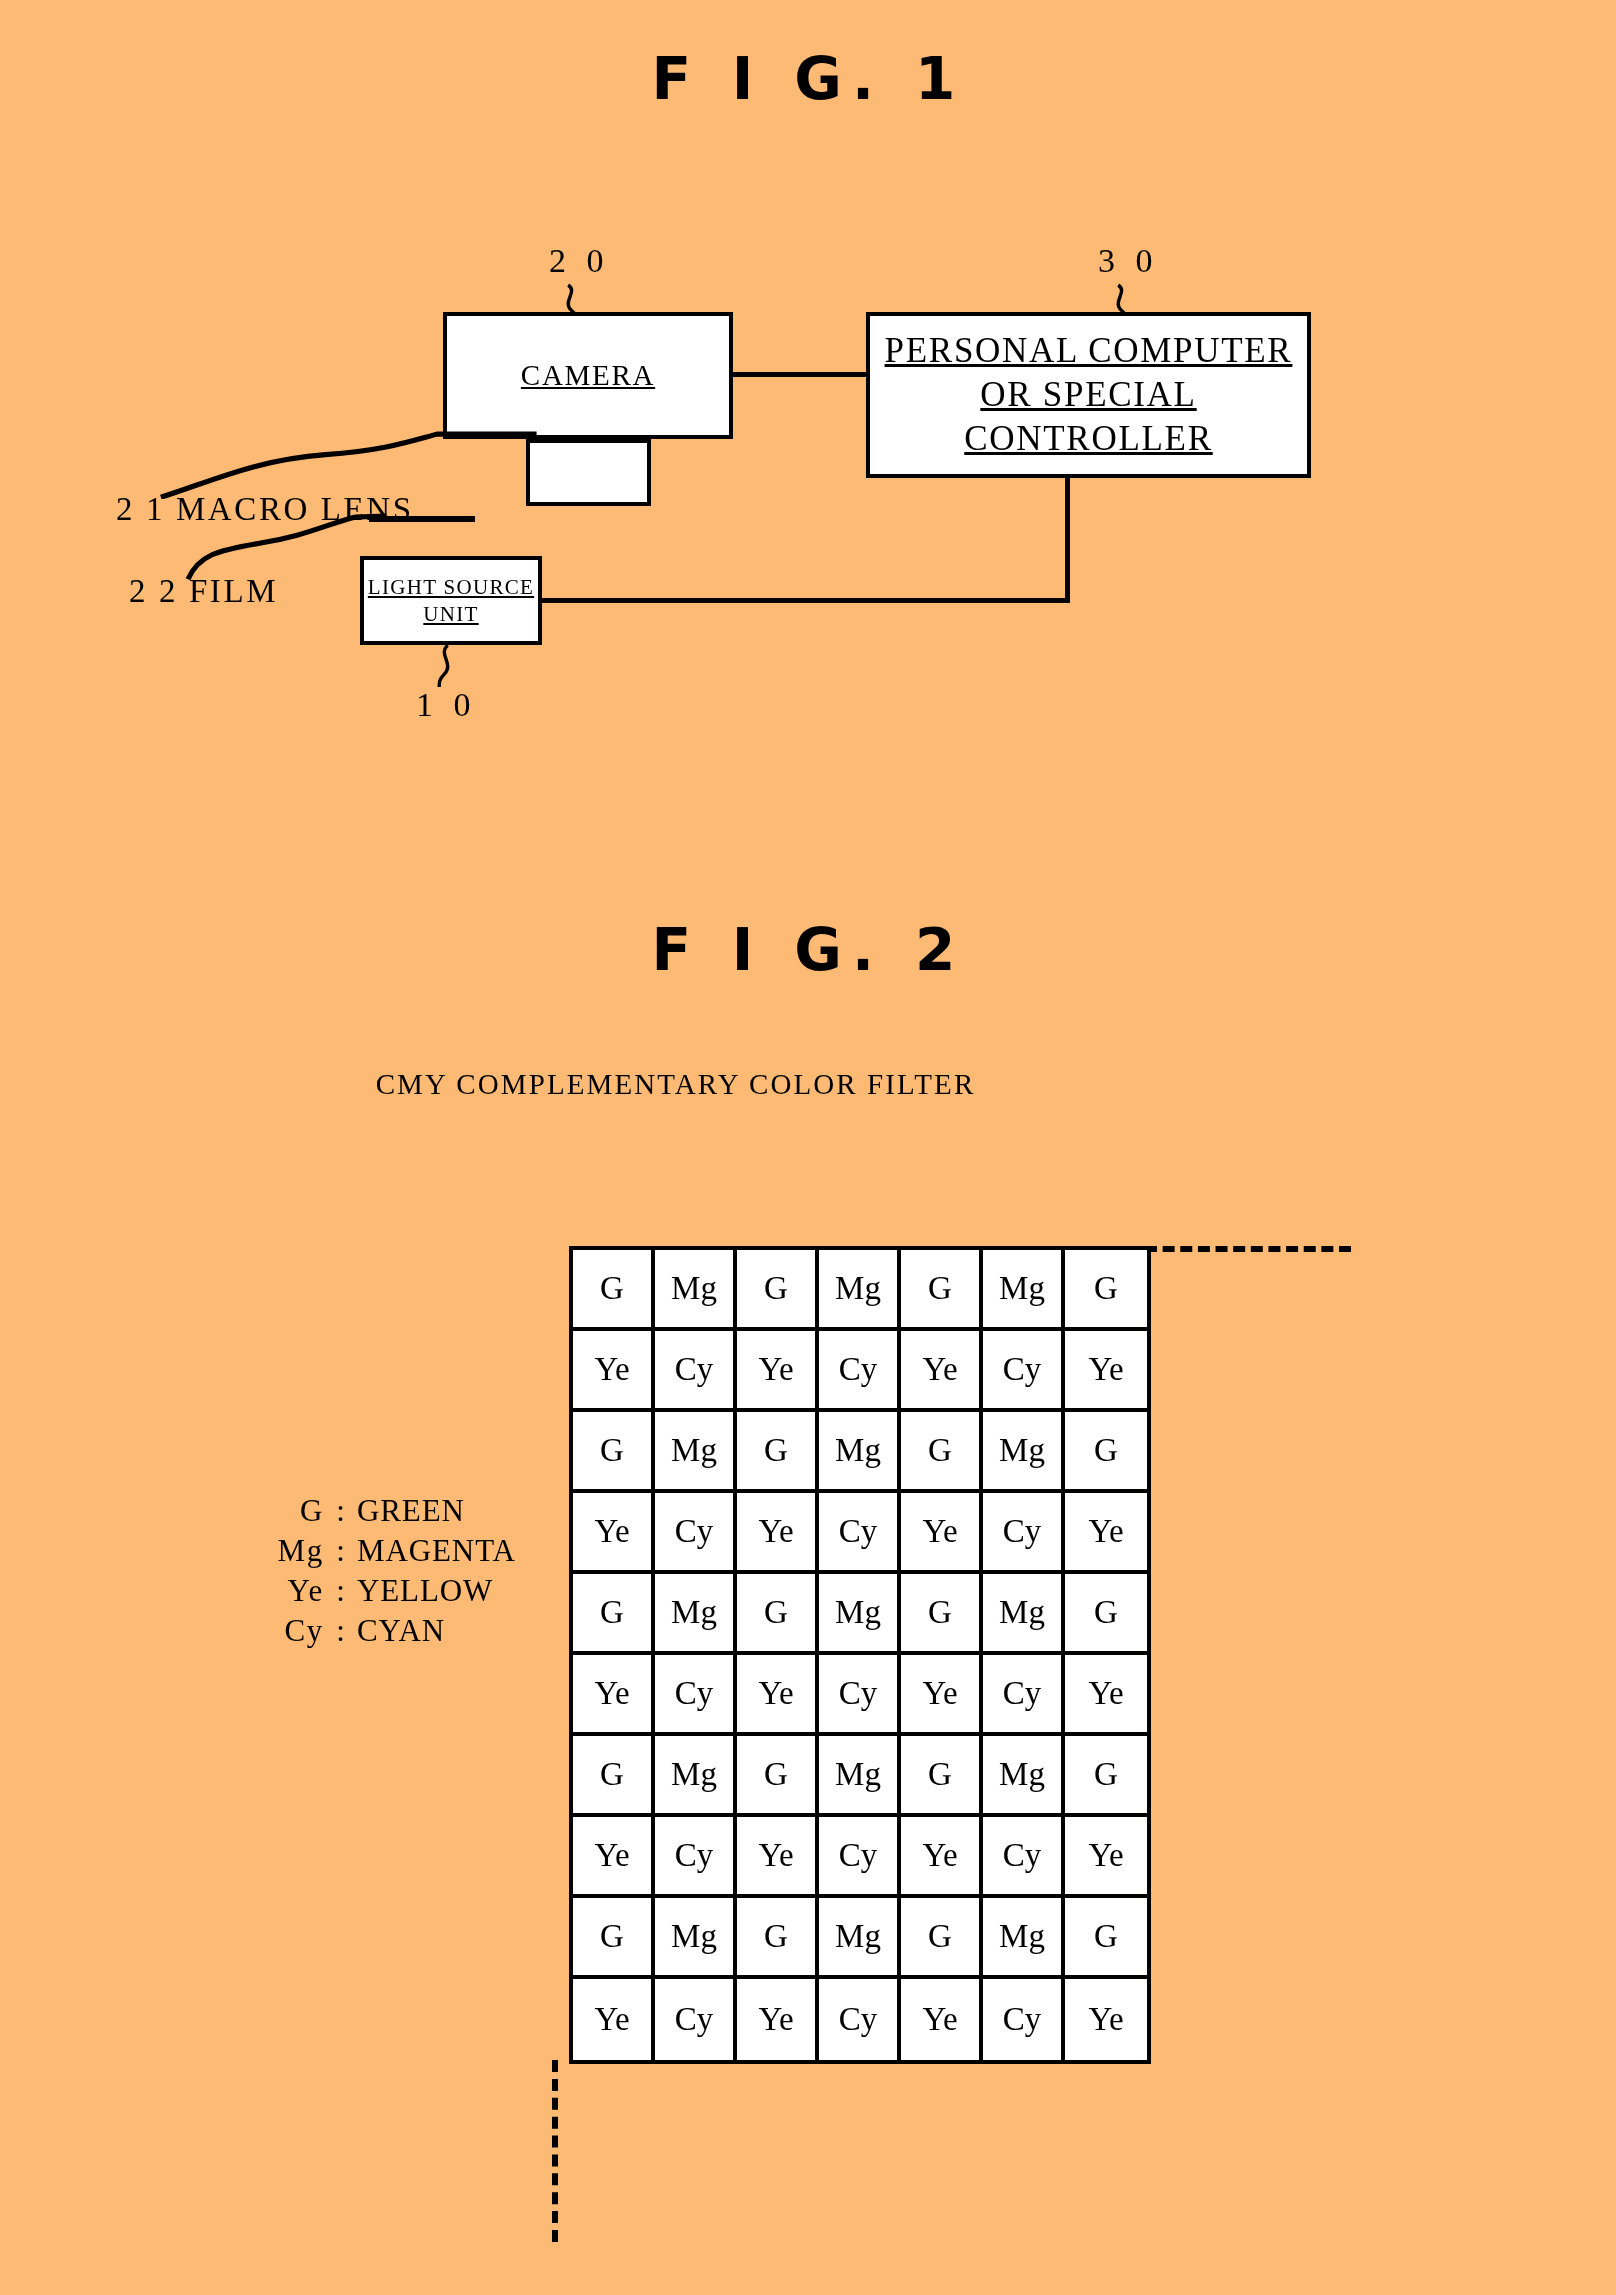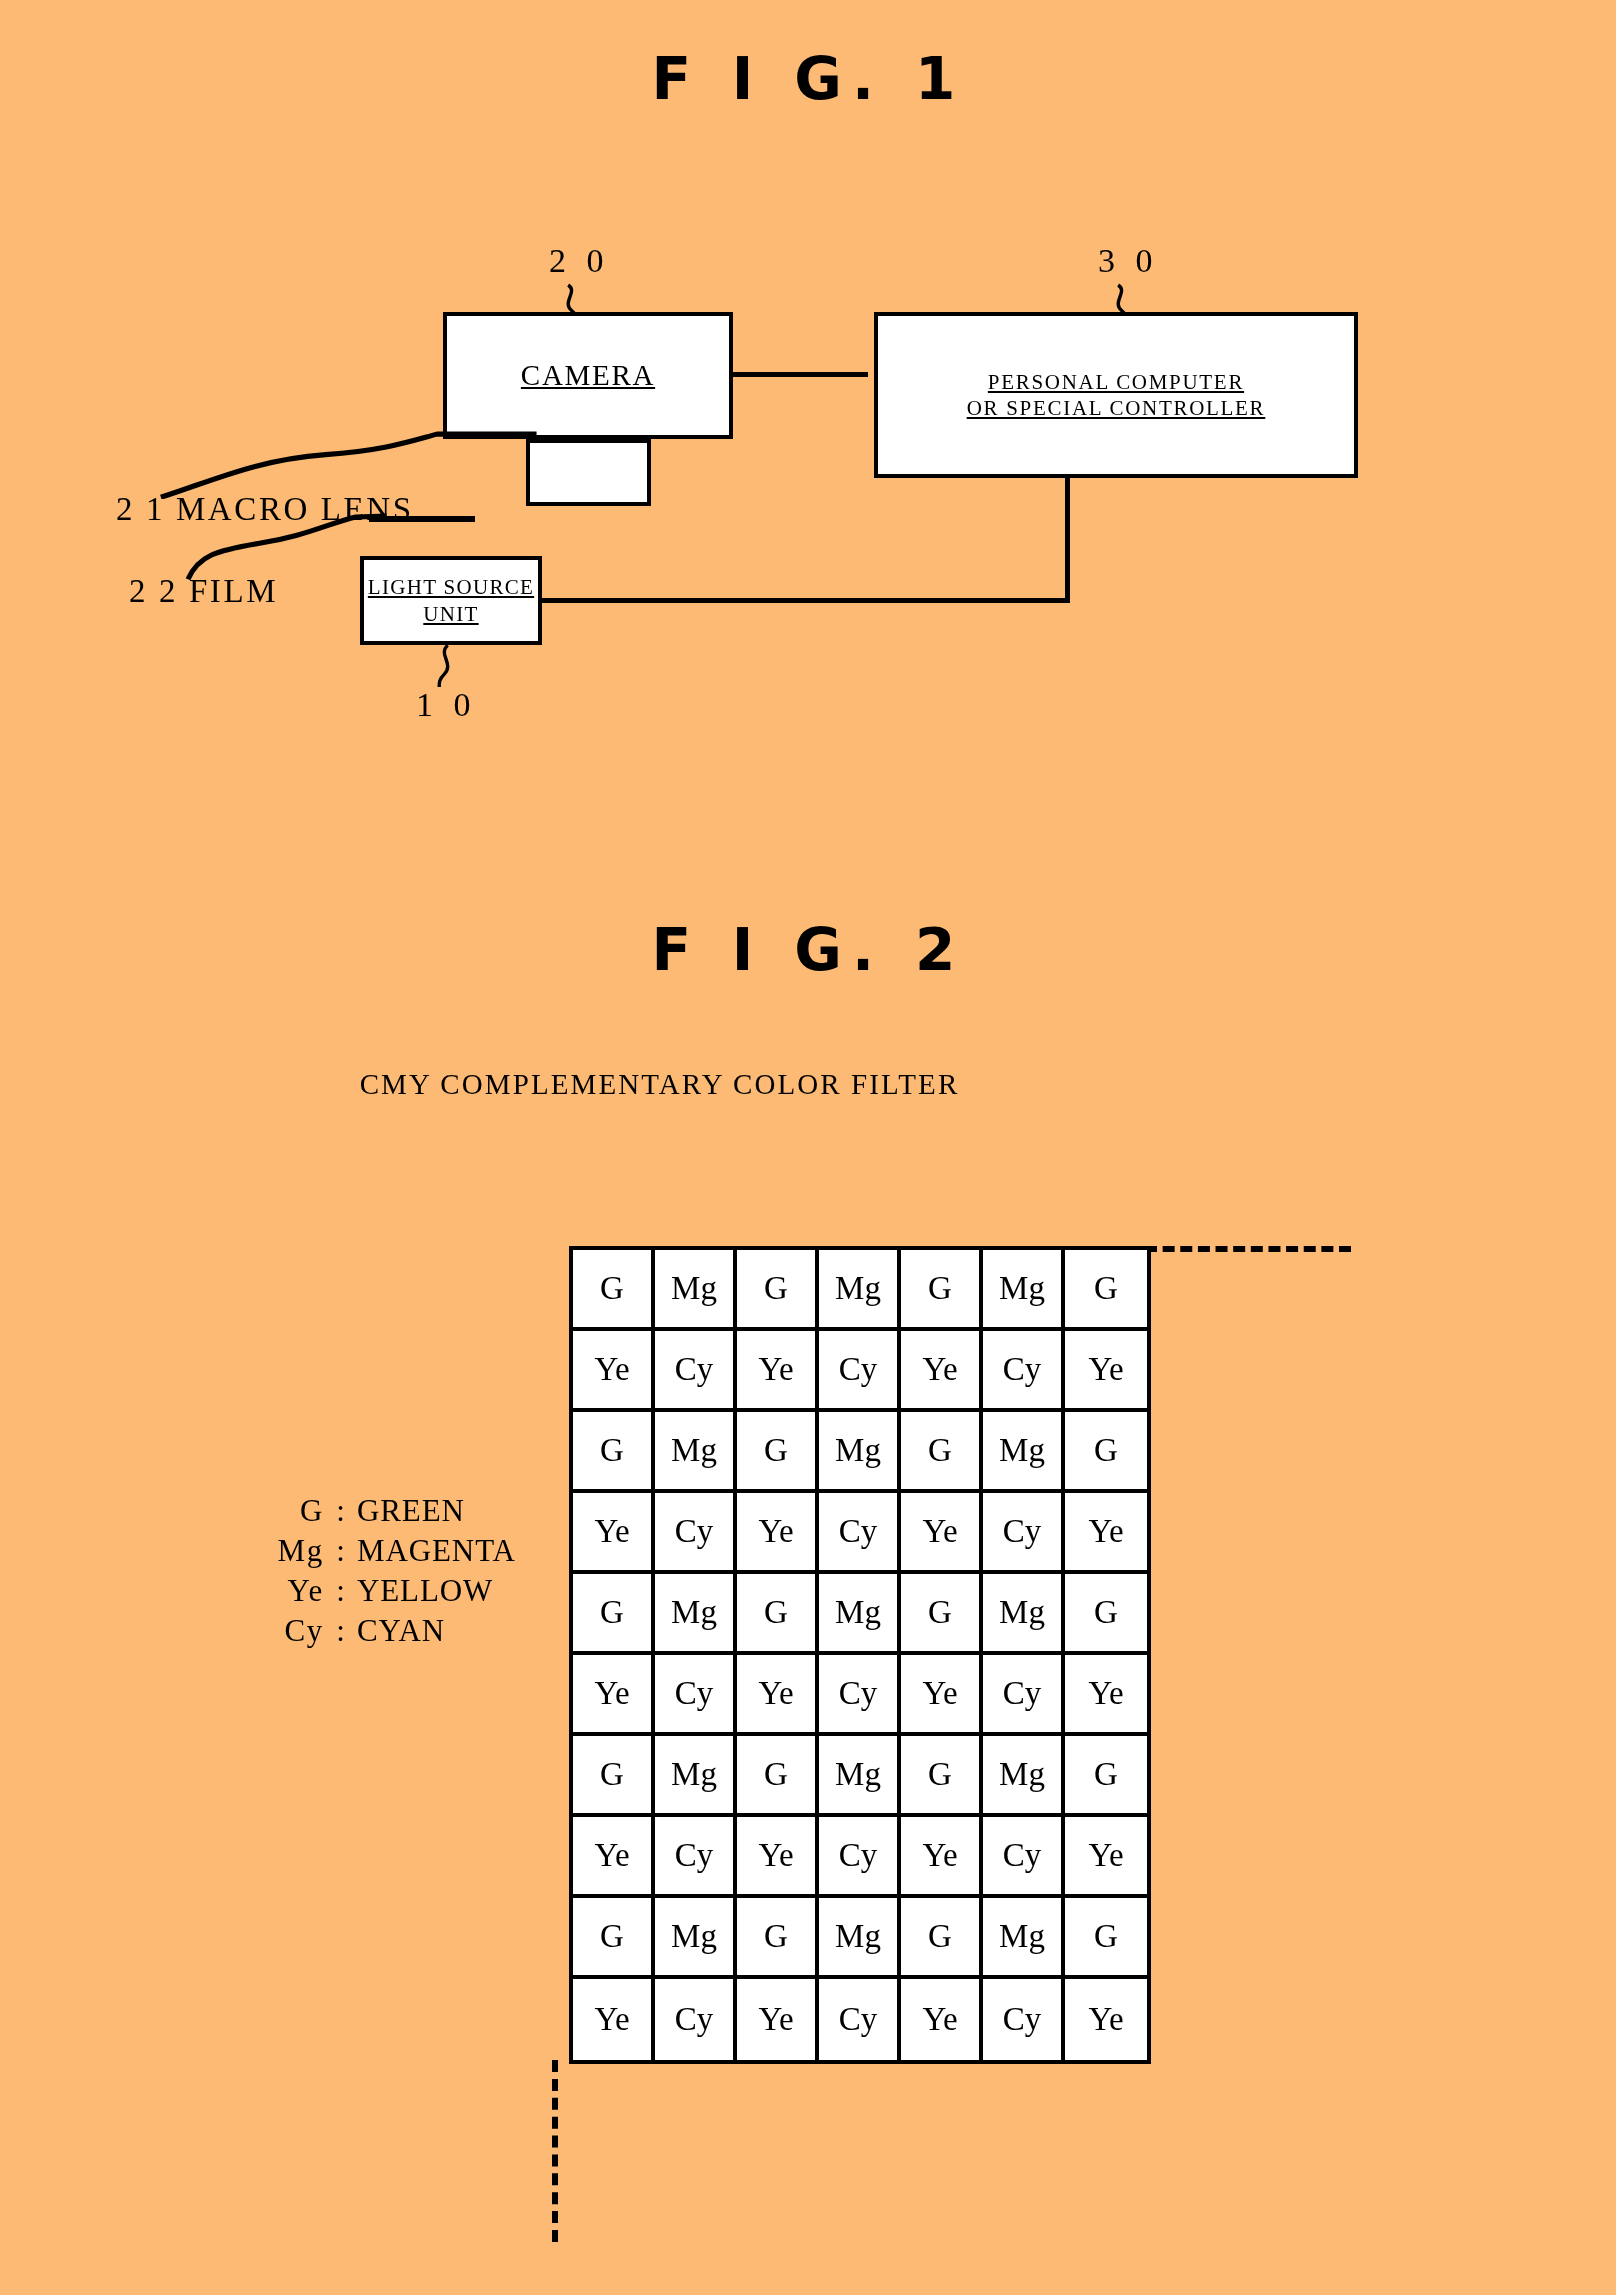--- a/index.html
+++ b/index.html
@@ -133,21 +133,21 @@
   <svg class="callout" style="left:1108px; top:283px; width:51px; height:38px;" viewBox="0 0 60 44">
     <path d="M12,2 C24,10 4,22 16,32 C22,37 22,40 22,43" fill="none" stroke="#000" stroke-width="4"></path>
   </svg>
 
   <div class="blk" style="left:443px; top:312px; width:290px; height:127px; font-size:29px; letter-spacing:1.7px;">
     <span class="blk-label">CAMERA</span>
   </div>
 
   <div class="blk" style="left:526px; top:439px; width:125px; height:67px;"></div>
 
-  <div class="blk" style="left:866px; top:312px; width:484px; height:166px; font-size:21px; letter-spacing:1.7px;margin-left:8px;">
+  <div class="blk" style="left:866px; top:312px; width:445px; height:166px; font-size:35px; letter-spacing:1.7px;">
     <span class="blk-label">PERSONAL COMPUTER
 OR SPECIAL CONTROLLER</span>
   </div>
 
   <div class="wire" style="left:731px; top:372px; width:137px; height:5.1px;"></div>
 
   <div class="wire" style="left:1065px; top:477px; width:5.1px; height:126px;"></div>
 
   <div class="wire" style="left:538px; top:598px; width:532px; height:5.1px;"></div>
 
@@ -169,21 +169,21 @@
   </svg>
 
   <div class="serif-txt abs" style="left:129px; top:573px; font-size:33px; letter-spacing:2.6px;">2 2  FILM</div>
 
   <svg class="callout" style="left:176px; top:511px; width:214px; height:70px;" viewBox="0 0 250 82" preserveAspectRatio="none">
     <path d="M14,80 C26,52 48,46 96,38 C150,30 180,14 210,7 L246,6" fill="none" stroke="#000" stroke-width="6"></path>
   </svg>
 
   <div class="fig-title abs" style="left:0; top:916px; width:1617px;">F I G.  2</div>
 
-  <div class="subtitle" style="left:0; top:1068px; width:1319px;">CMY COMPLEMENTARY COLOR FILTER</div>
+  <div class="subtitle" style="left:16px; top:1068px; width:1319px;">CMY COMPLEMENTARY COLOR FILTER</div>
 
   <div class="legend" style="left:245px; top:1491px;">
     <div class="legend-row">
       <span class="legend-sym">G</span>
       <span class="legend-colon">:</span>
       <span class="legend-name">GREEN</span>
     </div>
     <div class="legend-row">
       <span class="legend-sym">Mg</span>
       <span class="legend-colon">:</span>

